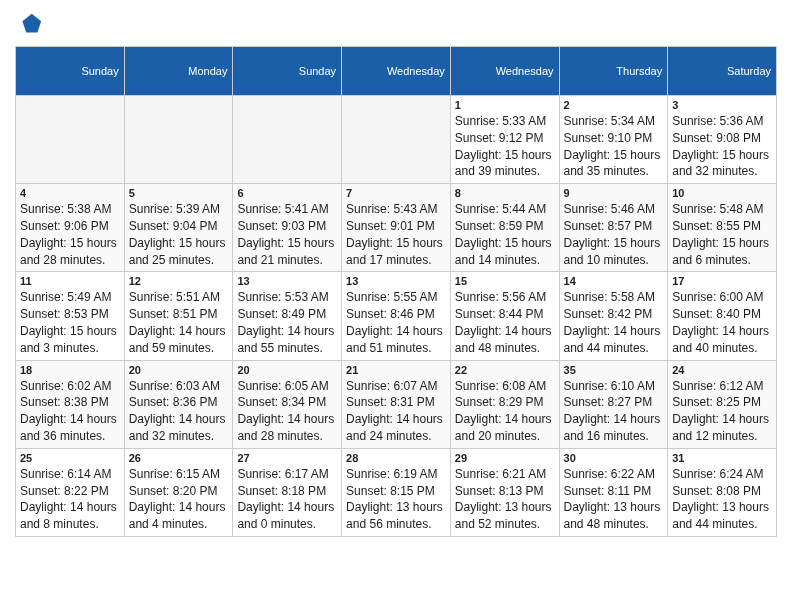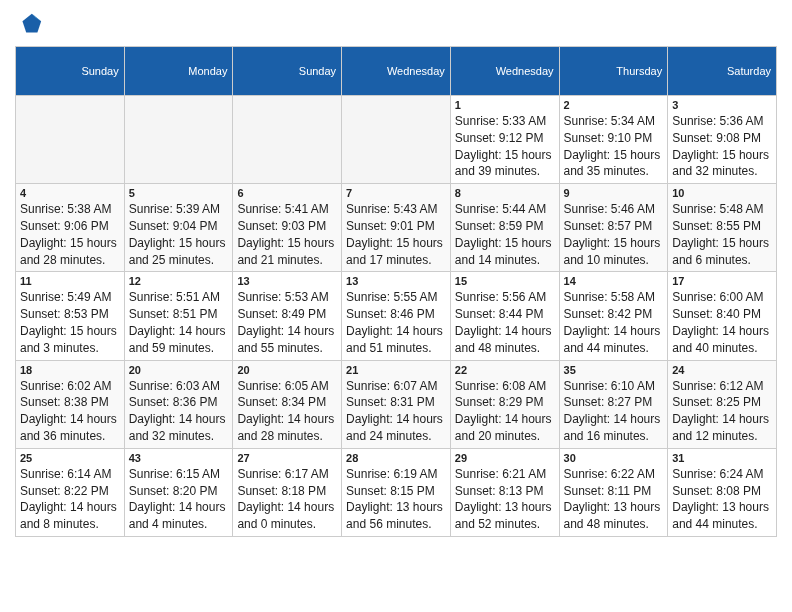--- a/index.html
+++ b/index.html
@@ -239,21 +239,21 @@
             <span class="day-number">24</span>
             <div class="day-detail">Sunrise: 6:12 AM<br>Sunset: 8:25 PM<br>Daylight: 14 hours and 12 minutes.</div>
           </td>
         </tr>
         <tr>
           <td>
             <span class="day-number">25</span>
             <div class="day-detail">Sunrise: 6:14 AM<br>Sunset: 8:22 PM<br>Daylight: 14 hours and 8 minutes.</div>
           </td>
           <td>
-            <span class="day-number">43</span>
+            <span class="day-number">26</span>
             <div class="day-detail">Sunrise: 6:15 AM<br>Sunset: 8:20 PM<br>Daylight: 14 hours and 4 minutes.</div>
           </td>
           <td>
             <span class="day-number">27</span>
             <div class="day-detail">Sunrise: 6:17 AM<br>Sunset: 8:18 PM<br>Daylight: 14 hours and 0 minutes.</div>
           </td>
           <td>
             <span class="day-number">28</span>
             <div class="day-detail">Sunrise: 6:19 AM<br>Sunset: 8:15 PM<br>Daylight: 13 hours and 56 minutes.</div>
           </td>

